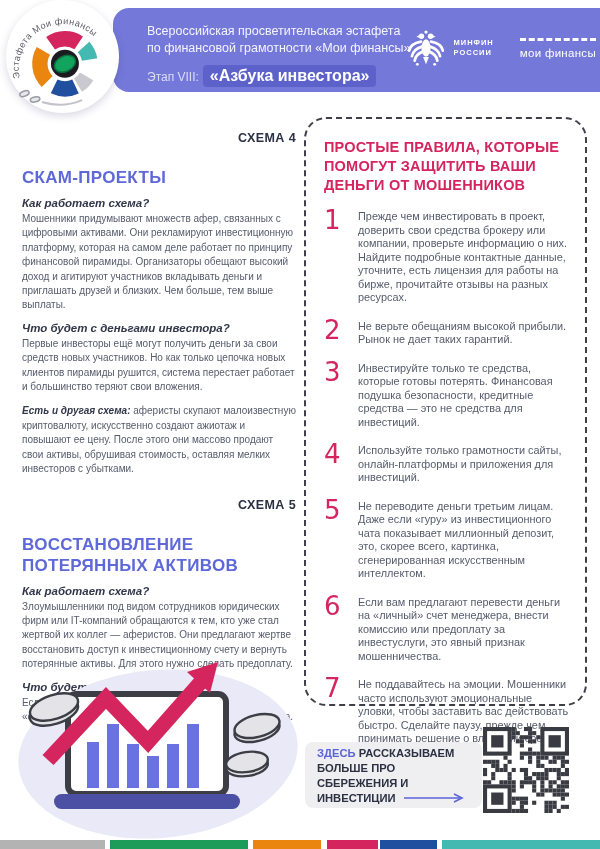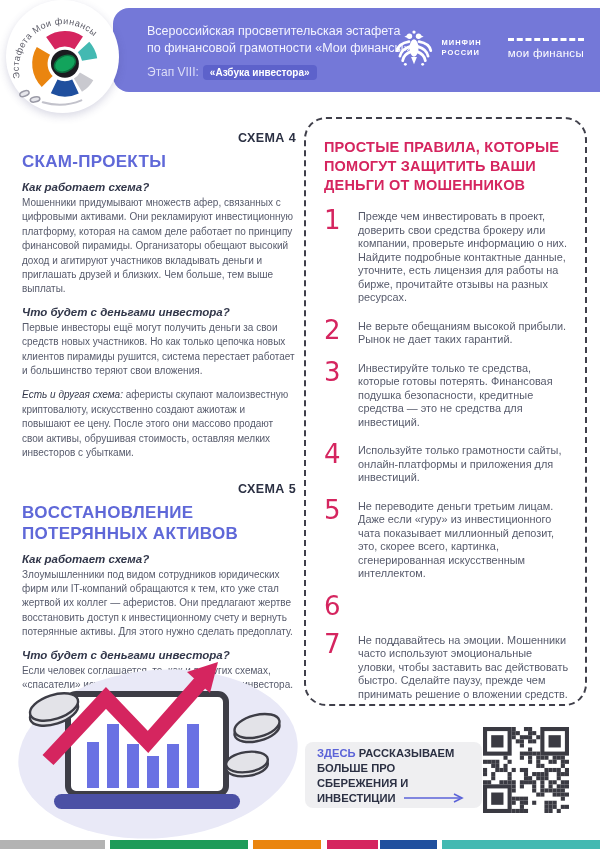--- a/index.html
+++ b/index.html
@@ -7,39 +7,39 @@
   body { font-family:"Liberation Sans", sans-serif; }
   .page { position:relative; width:600px; height:849px; background:#fff; overflow:hidden; }
 
   
   .band { position:absolute; left:113px; top:8px; right:0; height:84px;
           background:#7478d8; border-radius:16px 0 0 16px; }
   .band-title { position:absolute; left:34px; top:15px; color:#f4f4ff;
                 font-size:12.5px; line-height:17px; font-weight:400; }
   .stage-line { position:absolute; left:34px; top:57px; font-size:12px; color:#dcddf7; }
   .stage-pill { display:inline-block; background:#5d62cb; color:#fff; font-weight:700;
-                padding:2px 7px; border-radius:4px; margin-left:4px; font-size:10px; }
-  .gov-logos { position:absolute; right:16px; top:20px; display:flex; align-items:center; color:#fff; }
+                padding:2px 7px; border-radius:4px; margin-left:4px; font-size:16px; }
+  .gov-logos { position:absolute; right:4px; top:20px; display:flex; align-items:center; color:#fff; }
   .minfin-text { font-size:7.5px; font-weight:700; letter-spacing:1px; line-height:10px; margin-left:8px; }
   .mf-logo { margin-left:26px; }
   .mf-dash { width:76px; border-top:3px dashed #fff; margin-bottom:6px; }
   .mf-name { font-size:11.5px; font-weight:400; letter-spacing:.3px; }
   .logo-circle { position:absolute; left:6px; top:0; width:113px; height:113px; background:#fff;
                  border-radius:50%; box-shadow:0 3px 8px rgba(60,60,120,.20); z-index:2;
                  display:flex; align-items:center; justify-content:center; }
 
   
   .col-left { position:absolute; left:22px; top:131px; width:274px; }
   .kicker { font-size:12.5px; font-weight:700; color:#2b3043; letter-spacing:.4px;text-align:right; }
-  .scheme-title { font-size:17px; font-weight:700; color:#5f68d8; margin-top:6px;
+  .scheme-title { font-size:17px; font-weight:700; color:#5f68d8; margin-top:22px;
                   line-height:21px; letter-spacing:.3px; }
   .q { margin-top:9px; font-size:11.5px; font-weight:700; font-style:italic; color:#32374a; }
   .p { margin-top:3px; font-size:10px; line-height:14.4px; color:#575b6c; }
   .p.spaced { margin-top:10px; }
-  .lead { font-weight:400; font-style:italic; color:#32374a; }
+  .lead { font-weight:700; font-style:italic; color:#32374a; }
   .scheme-2 { margin-top:21px; }
 
   .illus { position:absolute; left:10px; top:650px; width:292px; height:192px; }
 
   
   .rules-box { position:absolute; left:304px; top:117px; width:283px; height:589px;
                border:2px dashed #3f3f4a; border-radius:22px; padding:19px 15px 8px 18px; }
   .rules-title { color:#d5255f; font-size:14.5px; font-weight:800; line-height:19px;
                  letter-spacing:.2px; margin-bottom:13px; }
   .rule { display:flex; gap:11px; margin-bottom:13px; }
@@ -204,20 +204,21 @@
     <div class="rule">
       <div class="rule-num">4</div>
       <div class="rule-text">Используйте только грамотности сайты, онлайн-платформы и приложения для инвестиций.</div>
     </div>
     <div class="rule">
       <div class="rule-num">5</div>
       <div class="rule-text">Не переводите деньги третьим лицам. Даже если «гуру» из инвестиционного чата показывает миллионный депозит, это, скорее всего, картинка, сгенерированная искусственным интеллектом.</div>
     </div>
     <div class="rule">
       <div class="rule-num">6</div>
+      <div class="rule-text">Если вам предлагают перевести деньги на «личный» счет менеджера, внести комиссию или предоплату за инвестуслуги, это явный признак мошенничества.</div>
     </div>
     <div class="rule">
       <div class="rule-num">7</div>
       <div class="rule-text">Не поддавайтесь на эмоции. Мошенники часто используют эмоциональные уловки, чтобы заставить вас действовать быстро. Сделайте паузу, прежде чем принимать решение о вложении средств.</div>
     </div>
   </div>
 
   <div class="cta-box">
     <span class="cta-lead">ЗДЕСЬ</span>
     <span>РАССКАЗЫВАЕМ БОЛЬШЕ ПРО СБЕРЕЖЕНИЯ И ИНВЕСТИЦИИ</span>

